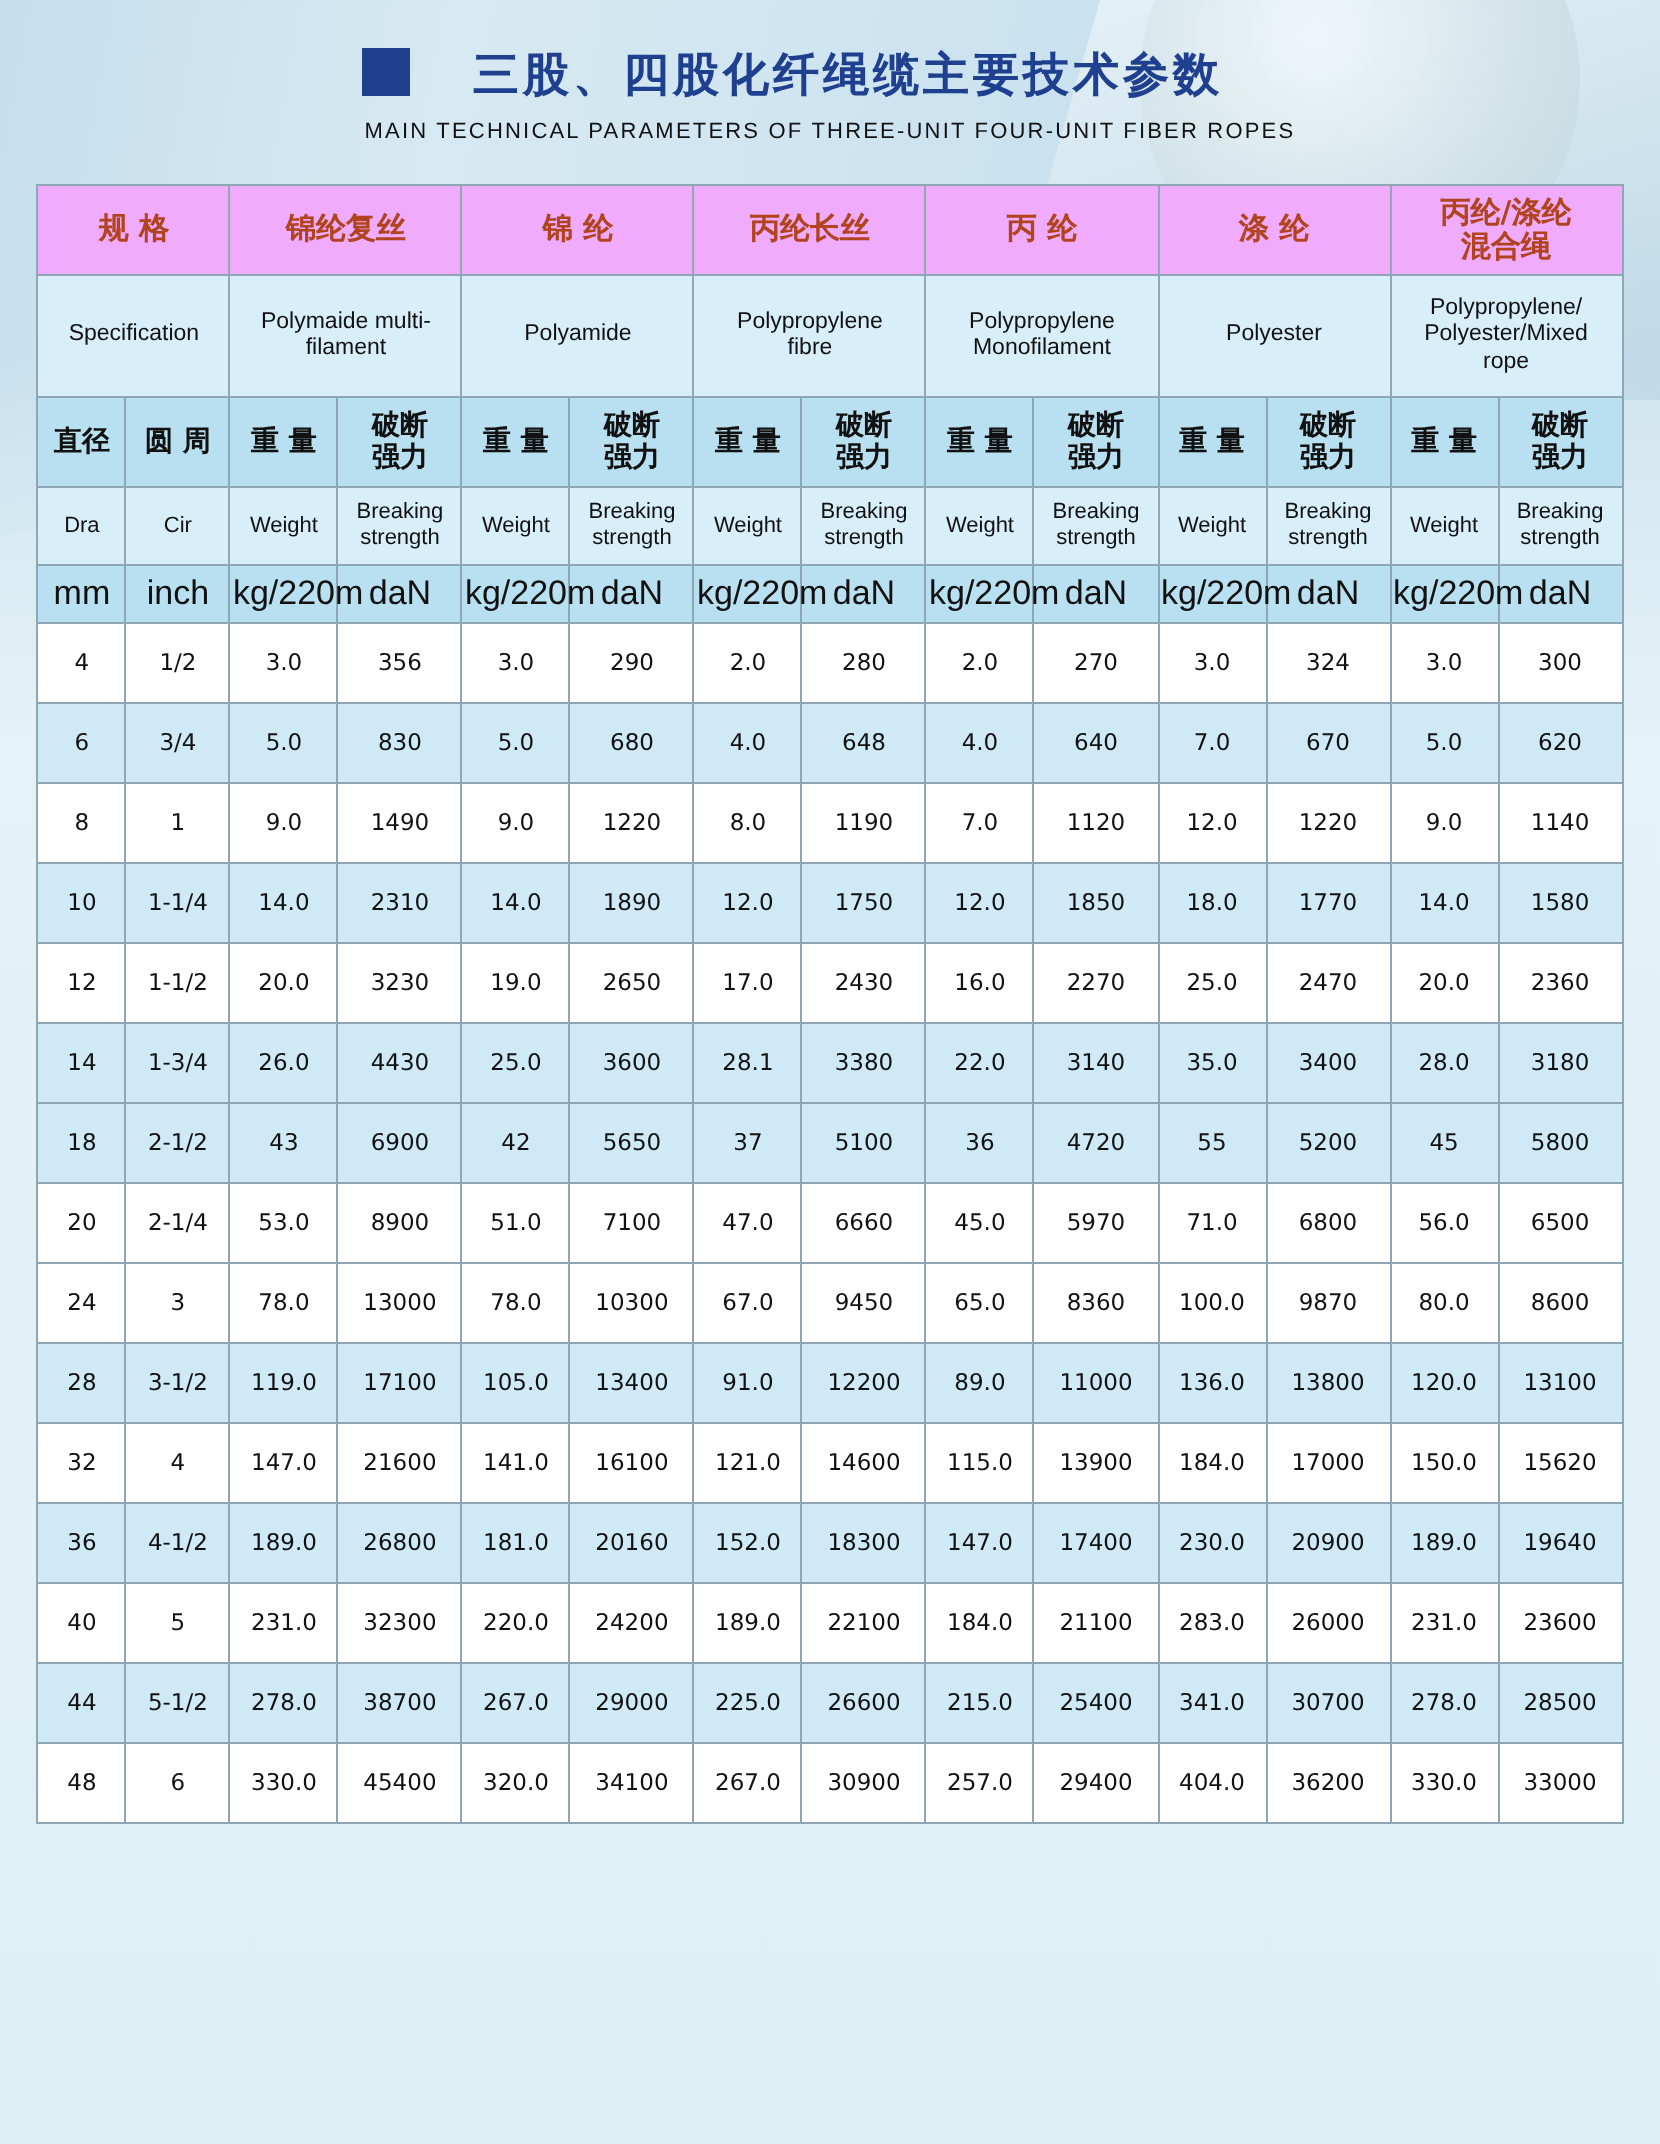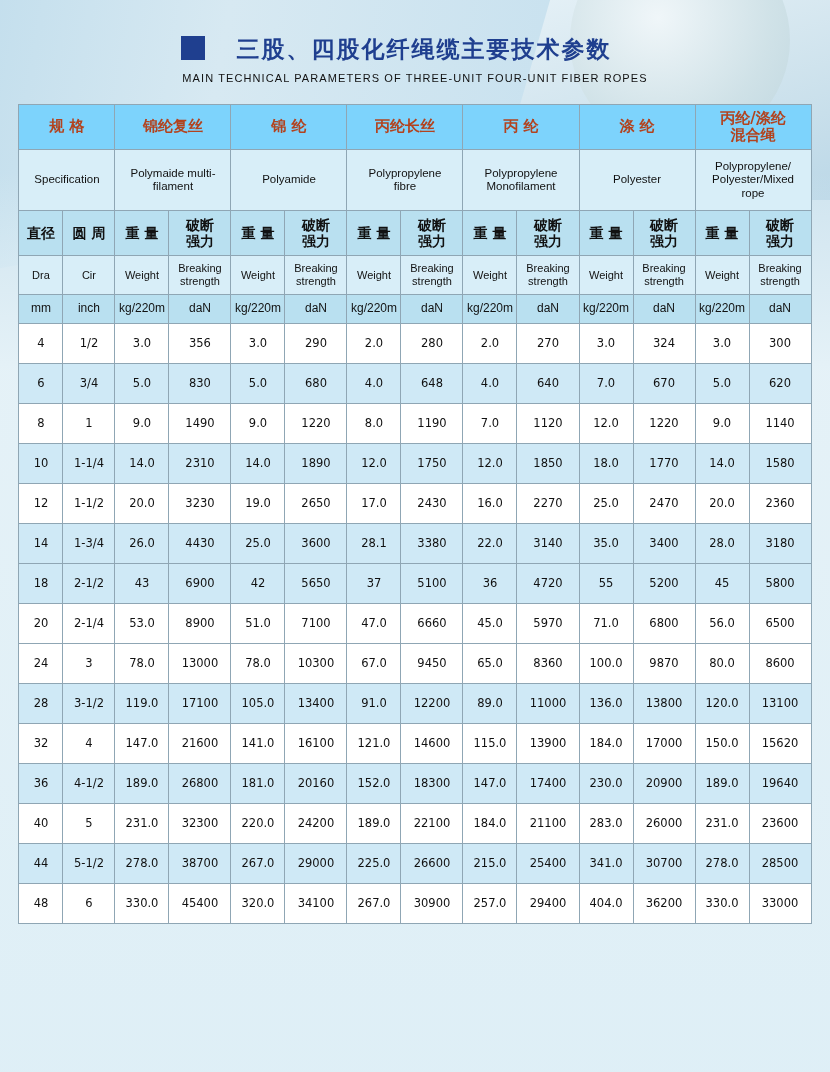--- a/index.html
+++ b/index.html
@@ -25,21 +25,21 @@
   }
   .bg .blob{
     position:absolute;right:40px;top:-70px;width:220px;height:220px;border-radius:50%;
     background:radial-gradient(circle at 40% 40%,#f3f8fa,#cfe1e6 60%,#bcd4dd 100%);
     opacity:.85;
   }
   .bg .wash{
     position:absolute;left:0;bottom:0;width:830px;height:900px;
     background:linear-gradient(180deg, rgba(255,255,255,0) 0%, rgba(236,246,250,.75) 22%, rgba(224,240,247,.9) 100%);
   }
-  .page{position:relative;z-index:2;padding:12px;}
+  .page{position:relative;z-index:2;padding:0;}
 
   
   .title-wrap{padding:22px 0 4px 0;text-align:center;position:relative;}
   .cn-title{
     display:inline-block;
     font-family:"DejaVu Sans","Liberation Sans",sans-serif;
     font-size:23px;font-weight:bold;color:#1f3f8f;letter-spacing:2px;
     position:relative;padding-left:18px;
   }
   .cn-title:before{
@@ -64,26 +64,26 @@
     border:1px solid #8fa6b4;
     text-align:center;
     vertical-align:middle;
     font-size:11.5px;
     color:#111;
     padding:2px 1px;
     line-height:1.15;
     background:#fff;
   }
   
-  tr.h1 td{background:#7dd3fc;font-weight:bold;color:#b2431f;font-size:15px;font-family:"DejaVu Sans","Liberation Sans",sans-serif;height:40px;}
+  tr.h1 td{background:#f0abfc;font-weight:bold;color:#b2431f;font-size:15px;font-family:"DejaVu Sans","Liberation Sans",sans-serif;height:40px;}
   tr.h1 td.spec{color:#b2431f;}
   tr.h2 td{background:#d8eef8;font-size:11.5px;height:56px;color:#111;}
   tr.h3 td{background:#b9e0f0;font-weight:bold;font-size:14px;height:40px;font-family:"DejaVu Sans","Liberation Sans",sans-serif;color:#111;}
   tr.h4 td{background:#d8eef8;font-size:11px;height:34px;}
-  tr.h5 td{background:#b9e0f0;font-size:12px;height:24px;}
+  tr.h5 td{background:#b9e0f0;font-size:17px;height:24px;}
 
   tr.even td{background:#ffffff;}
   tr.odd td{background:#cfe9f6;}
   tbody td{height:35px;font-size:13px;font-family:"DejaVu Sans","Liberation Sans",sans-serif;}
   .two-line{white-space:pre-line;}
 </style>
 </head>
 <body>
 
 <div class="bg">

